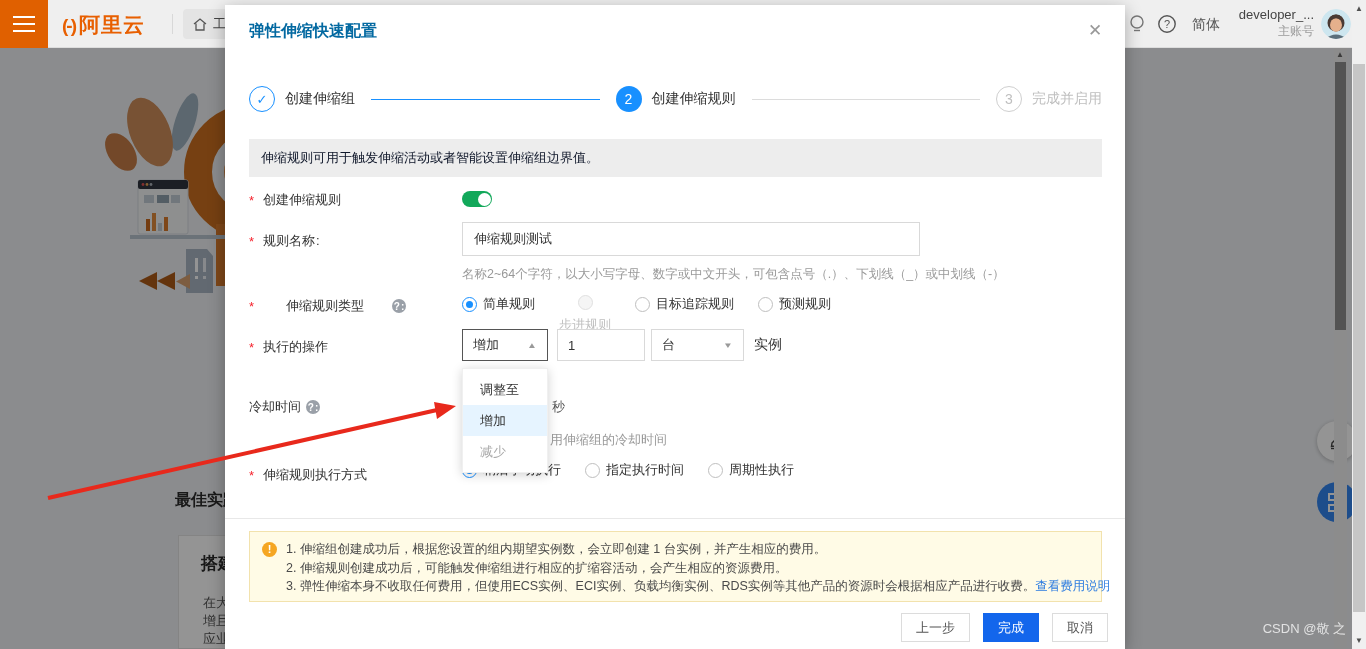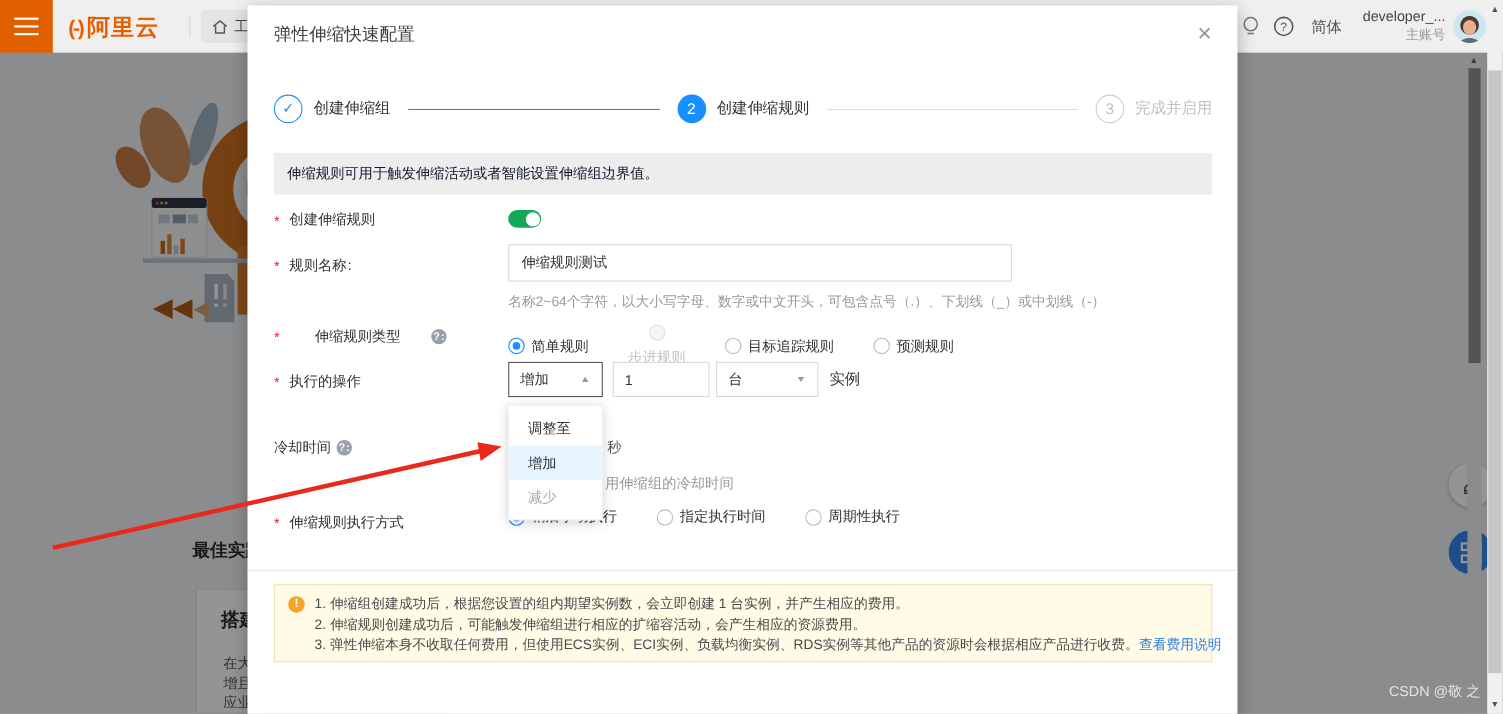--- a/index.html
+++ b/index.html
@@ -46,21 +46,21 @@
   #inner-sb { position:absolute; left:1334px; top:48px; width:13px; height:601px; background:#f1f1f1; }
   #inner-sb .thumb { position:absolute; left:1px; top:14px; width:11px; height:268px; background:#8f8f8f; }
   #inner-sb .up { position:absolute; left:2px; top:2px; font-size:8px; color:#666; }
 
   
   #mask { position:absolute; left:0; top:48px; width:1366px; height:601px; background:rgba(0,0,0,0.42); z-index:4; }
 
   
   #modal { position:absolute; left:225px; top:5px; width:900px; height:644px; background:#fff;
     box-shadow:0 4px 16px rgba(0,0,0,.3); z-index:5; }
-  #m-title { position:absolute; left:24px; top:16px; font-size:16px; font-weight:normal; color:#404040; }
+  #m-title { position:absolute; left:24px; top:16px; font-size:16px; font-weight:bold; color:#0369a1; }
   #m-close { position:absolute; left:858px; top:14px; width:24px; height:24px; font-size:17px; color:#999;
     text-align:center; line-height:24px; cursor:pointer; }
 
   
   #stepper { position:absolute; left:24px; top:80px; width:853px; height:28px; display:flex; align-items:center; }
   .st-circle { width:26px; height:26px; border-radius:50%; flex:0 0 auto; display:flex; align-items:center;
     justify-content:center; font-size:14px; }
   .st-done { border:1px solid #1890ff; color:#1890ff; background:#fff; font-size:13px; }
   .st-active { background:#1890ff; color:#fff; }
   .st-pending { border:1px solid #cfcfcf; color:#bfbfbf; background:#fff; }
@@ -80,21 +80,21 @@
     display:inline-flex; align-items:center; justify-content:center; }
 
   
   #toggle { position:absolute; left:237px; top:186px; width:30px; height:16px; border-radius:8px; background:#12a85a; cursor:pointer; }
   #toggle .knob { position:absolute; right:1.5px; top:1.5px; width:13px; height:13px; border-radius:50%; background:#fff; }
 
   #name-input { position:absolute; left:237px; top:217px; width:458px; height:34px; border:1px solid #d9d9d9;
     font-size:13px; color:#333; padding:0 11px; background:#fff; font-family:Liberation Sans, sans-serif; }
   #name-help { position:absolute; left:237px; top:261px; font-size:12.5px; color:#999; white-space:nowrap; }
 
-  .radio-row { position:absolute; display:flex; align-items:center; gap:36px; }
+  .radio-row { position:absolute; display:flex; align-items:flex-start; gap:24px; }
   .radio { display:flex; align-items:center; gap:6px; font-size:13px; color:#333; white-space:nowrap; cursor:pointer; }
   .rdot { width:15px; height:15px; border-radius:50%; border:1px solid #bfbfbf; background:#fff; flex:0 0 auto; }
   .rdot.on { border:1px solid #1890ff; position:relative; }
   .rdot.on::after { content:""; position:absolute; left:3px; top:3px; width:7px; height:7px; border-radius:50%; background:#1890ff; }
   .rdot.dis { border-color:#e0e0e0; background:#f5f5f5; }
   .radio.dis { color:#bfbfbf; cursor:not-allowed;flex-direction:column; }
 
   
   #action-row { position:absolute; left:237px; top:324px; display:flex; align-items:center; }
   .selbox { height:32px; display:flex; align-items:center; justify-content:space-between; padding:0 10px;
@@ -358,20 +358,25 @@
 
   <div id="m-divider"></div>
 
   <div id="notice">
     <span class="warn">!</span>
     <p>1. 伸缩组创建成功后，根据您设置的组内期望实例数，会立即创建 1 台实例，并产生相应的费用。</p>
     <p>2. 伸缩规则创建成功后，可能触发伸缩组进行相应的扩缩容活动，会产生相应的资源费用。</p>
     <p><span>3. 弹性伸缩本身不收取任何费用，但使用ECS实例、ECI实例、负载均衡实例、RDS实例等其他产品的资源时会根据相应产品进行收费。</span><a>查看费用说明</a></p>
   </div>
 
+  <div id="m-footer">
+    <button class="btn">上一步</button>
+    <button class="btn primary">完成</button>
+    <button class="btn">取消</button>
+  </div>
 </div>
 
 <svg id="arrow-svg" width="1366" height="649">
   <line x1="48" y1="498" x2="437" y2="410" stroke="#e8291c" stroke-width="4"></line>
   <polygon points="456,406 437,419 434,402" fill="#e8291c"></polygon>
 </svg>
 
 <div id="watermark">CSDN @敬 之</div>
 
 <div id="browser-sb">

